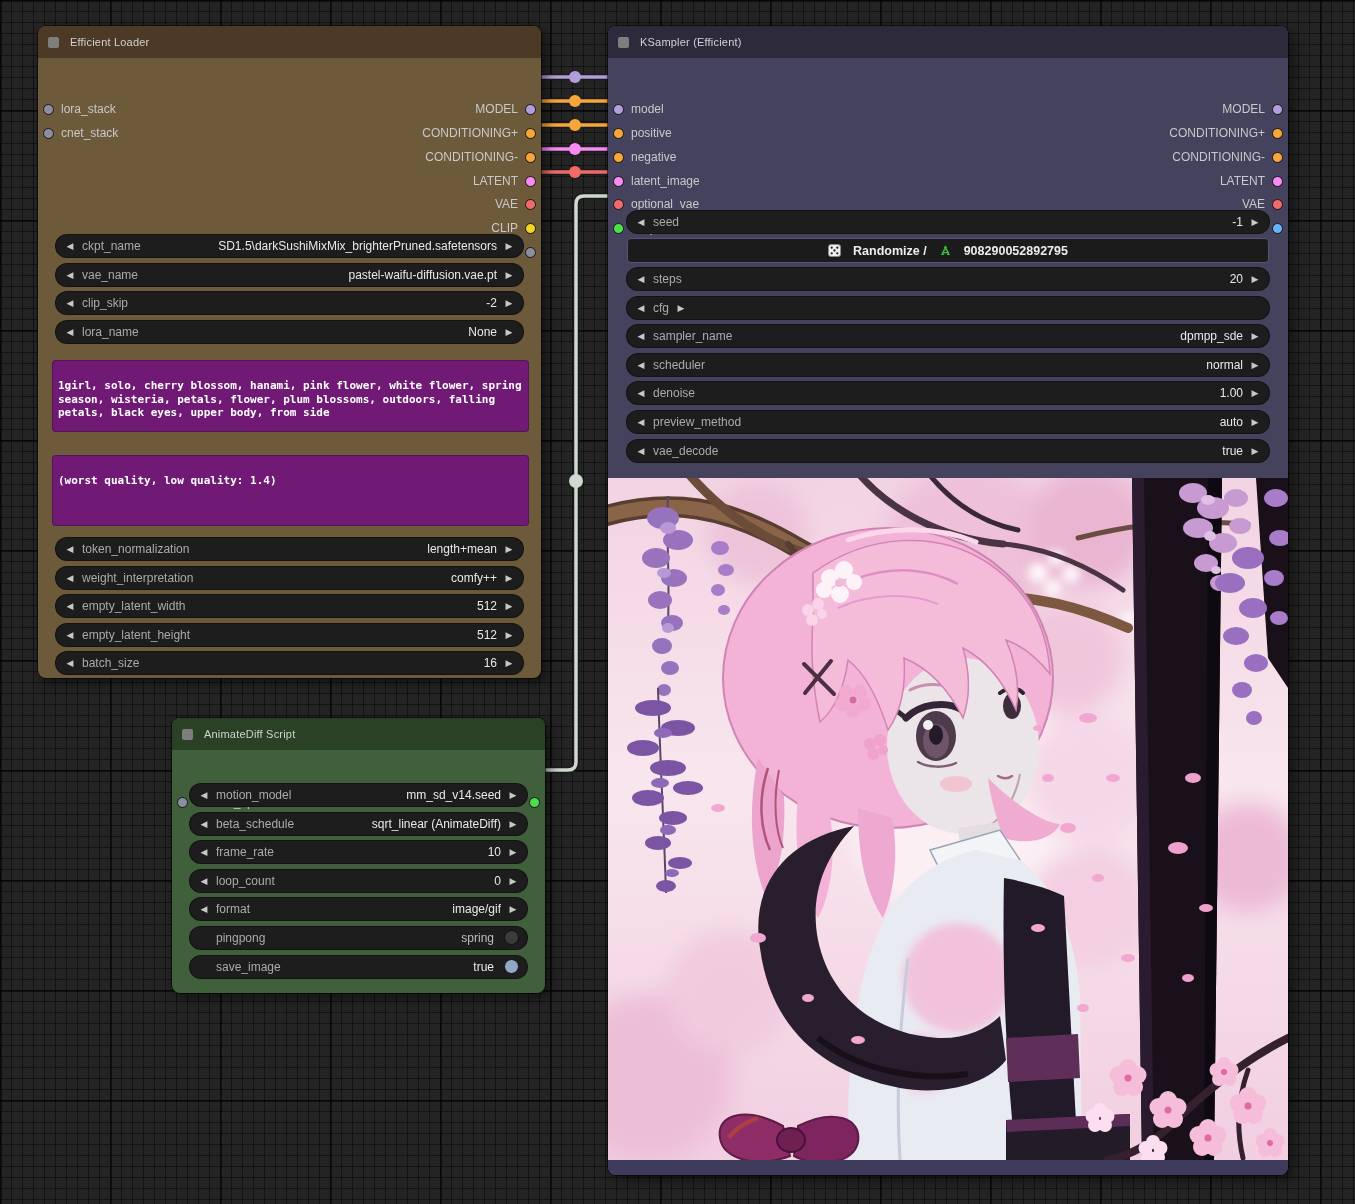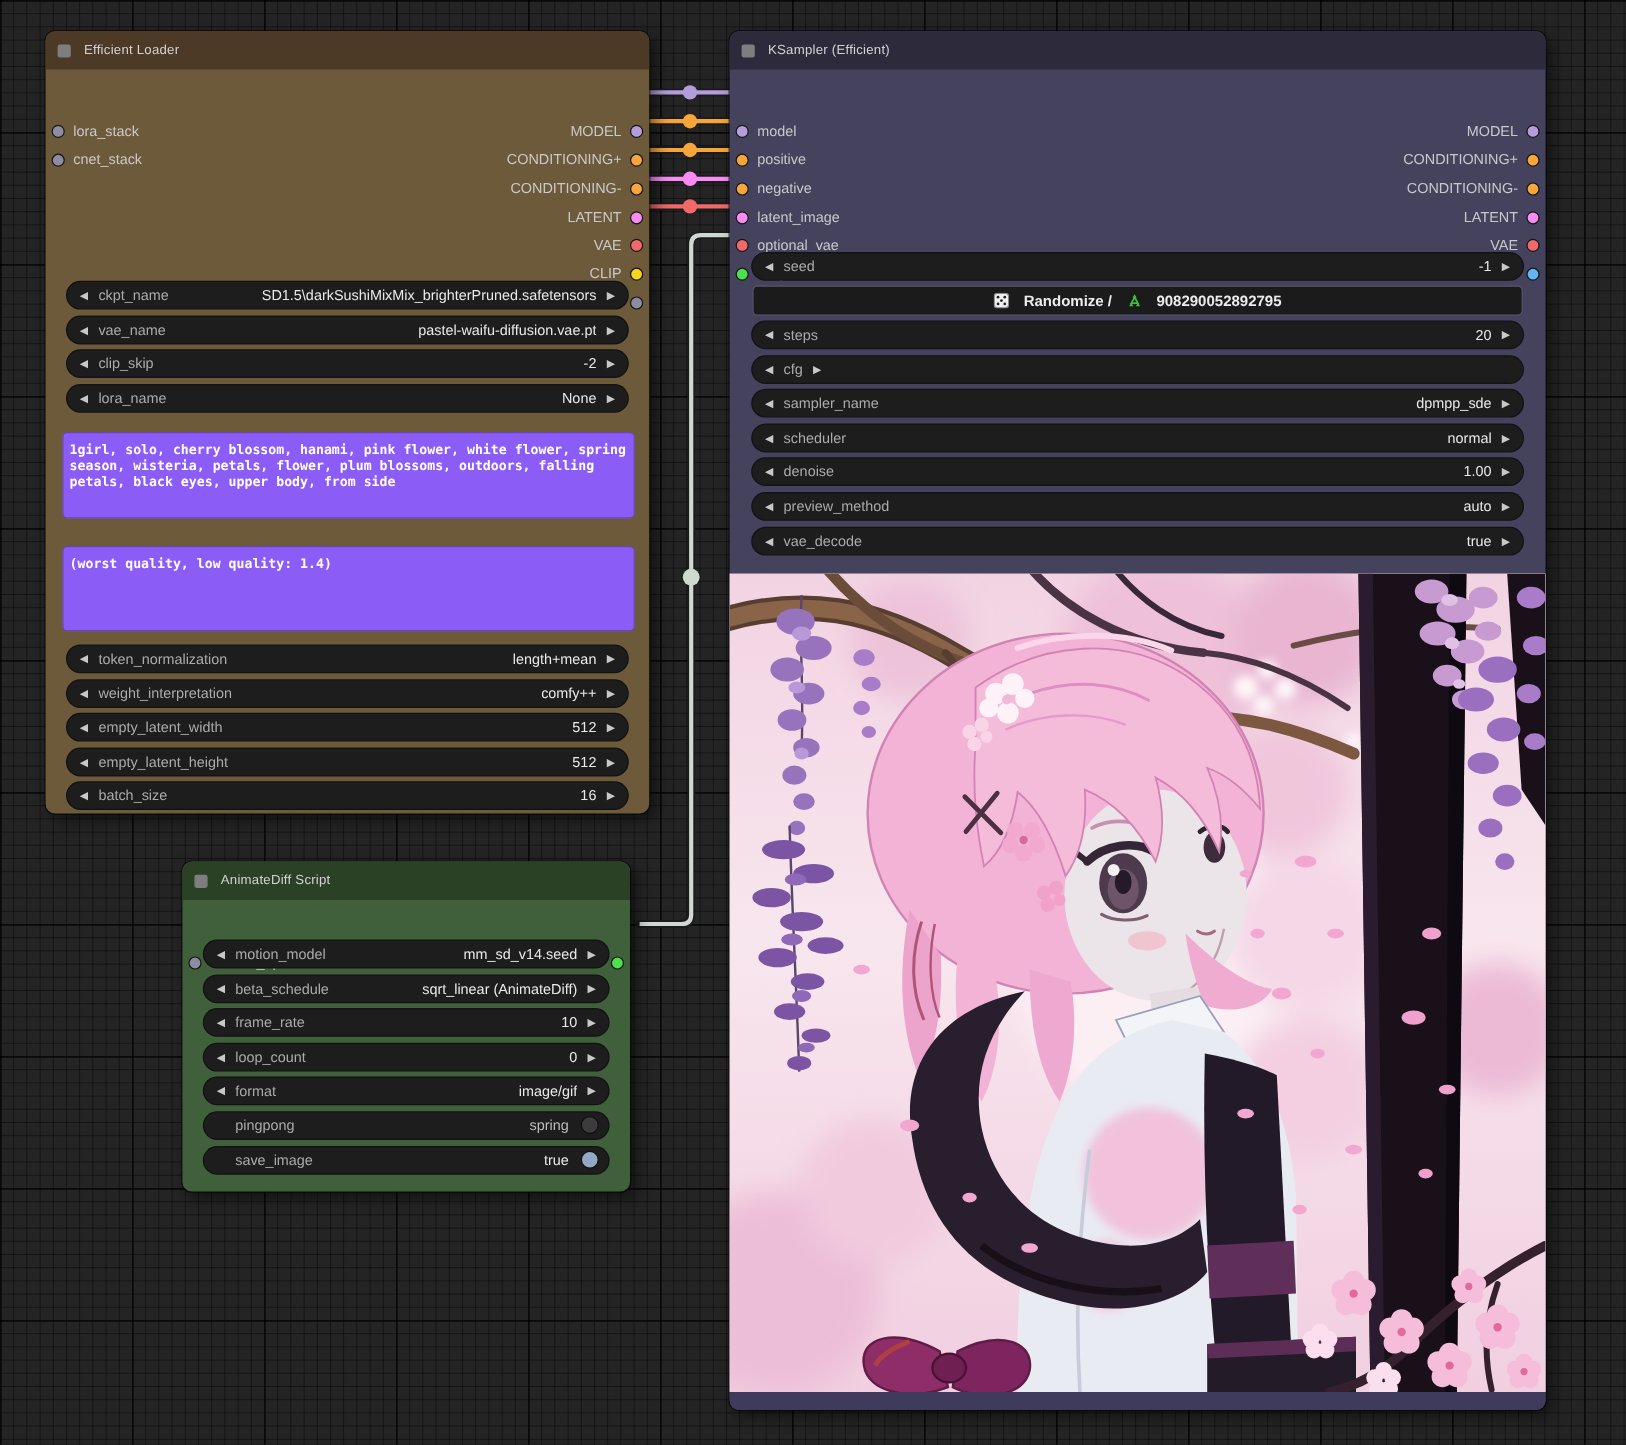--- a/index.html
+++ b/index.html
@@ -27,39 +27,39 @@
   .port{position:absolute;height:14px;display:flex;align-items:center;gap:7px;font-size:12px;color:#c9c9c9;}
   .port.in{left:5px;}
   .port.out{right:5px;flex-direction:row-reverse;}
   .dot{width:11px;height:11px;border-radius:50%;border:1px solid #161616;flex:none;}
   .widgets{position:absolute;display:flex;flex-direction:column;}
   .widget{height:22px;border-radius:11px;background:#1d1d1d;display:flex;align-items:center;
           padding:0 8px;gap:6px;box-shadow:0 0 0 1px #121212;}
   .w-arrow{color:#c8c8c8;font-size:9px;flex:none;width:12px;text-align:center;line-height:22px;}
   .w-label{color:#ababab;font-size:12px;white-space:nowrap;flex:none;}
   .w-value{color:#e9e9e9;font-size:12px;white-space:nowrap;flex:1;text-align:right;overflow:hidden;}
-  .textarea{position:absolute;border-radius:4px;background:#8b5cf6;color:#ffffff;
+  .textarea{position:absolute;border-radius:4px;background:#701a75;color:#ffffff;
             font-family:"DejaVu Sans Mono",monospace;font-size:11px;line-height:13.5px;
-            font-weight:bold;padding:8px 6px;white-space:pre-wrap;overflow:hidden;
+            font-weight:bold;padding:19px 6px;white-space:pre-wrap;overflow:hidden;
             box-shadow:inset 0 0 0 1px rgba(0,0,0,0.25);}
   .seed-extra{height:25px;border-radius:4px;background:#1b1b1b;border:1px solid #565470;
               display:flex;align-items:center;justify-content:center;gap:12px;
               color:#ececec;font-size:12.5px;font-weight:bold;}
   .toggle-dot{width:15px;height:15px;border-radius:50%;flex:none;margin-left:4px;border:1px solid #101010;}
   .toggle-dot.off{background:#3c3c3c;}
   .toggle-dot.on{background:#90a7c5;}
   .footer-strip{position:absolute;left:0;right:0;height:15px;bottom:0;border-radius:0 0 8px 8px;background:#3e3b5c;}
   .preview-wrap{position:absolute;left:0;width:680px;height:682px;overflow:hidden;background:#f6dfe9;}
 
   
   #node-loader{left:38px;top:26px;width:503px;height:652px;background:#6c5a3a;}
   #node-loader .node-header{background:#4c3926;}
   #node-ksampler{left:608px;top:26px;width:680px;height:1149px;background:#45425e;}
   #node-ksampler .node-header{background:#2d2b3b;}
-  #node-animatediff{left:152px;top:718px;width:373px;height:275px;background:#40603b;}
+  #node-animatediff{left:172px;top:718px;width:373px;height:275px;background:#40603b;}
   #node-animatediff .node-header{background:#2a4126;}
 </style>
 </head>
 <body>
 
 <div id="canvas">
 
   <svg id="wires" width="1355" height="1204">
     <g stroke="#1b1b1b" stroke-width="6.5" fill="none" stroke-linecap="round">
       <path d="M530,77 L619,77"></path>

